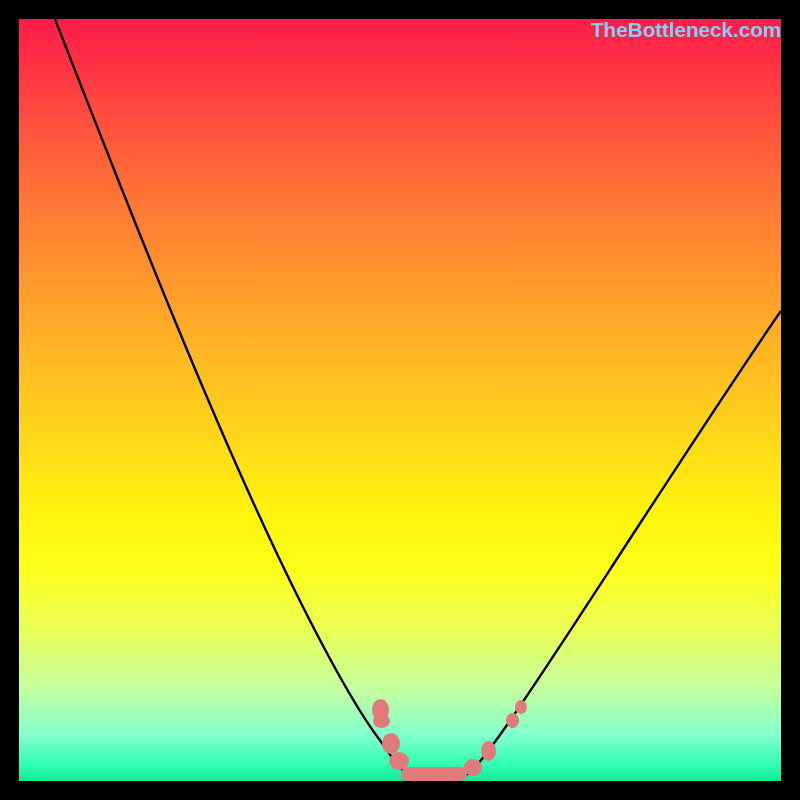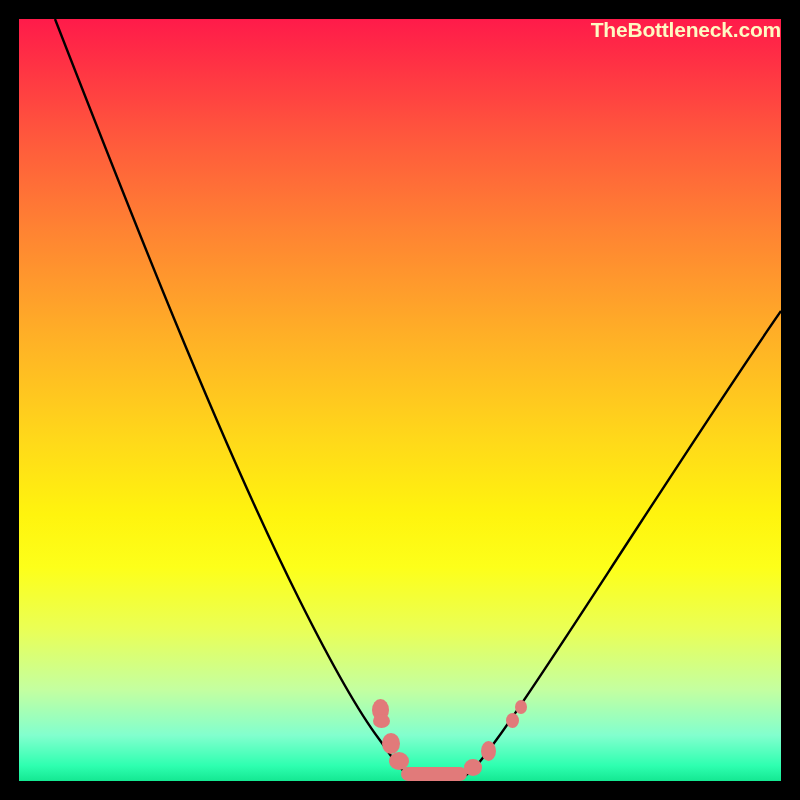--- a/index.html
+++ b/index.html
@@ -39,21 +39,21 @@
     );
     overflow: hidden;
   }
   .attribution {
     position: absolute;
     top: 18px;
     right: 19px;
     font-family: Arial, Helvetica, sans-serif;
     font-size: 21px;
     font-weight: bold;
-    color: #fef9c3;
+    color: #7dd3fc;
     letter-spacing: -0.2px;
     pointer-events: none;
     text-align: right;
   }
   svg.curves {
     position: absolute;
     left: 0;
     top: 0;
     width: 762px;
     height: 762px;

